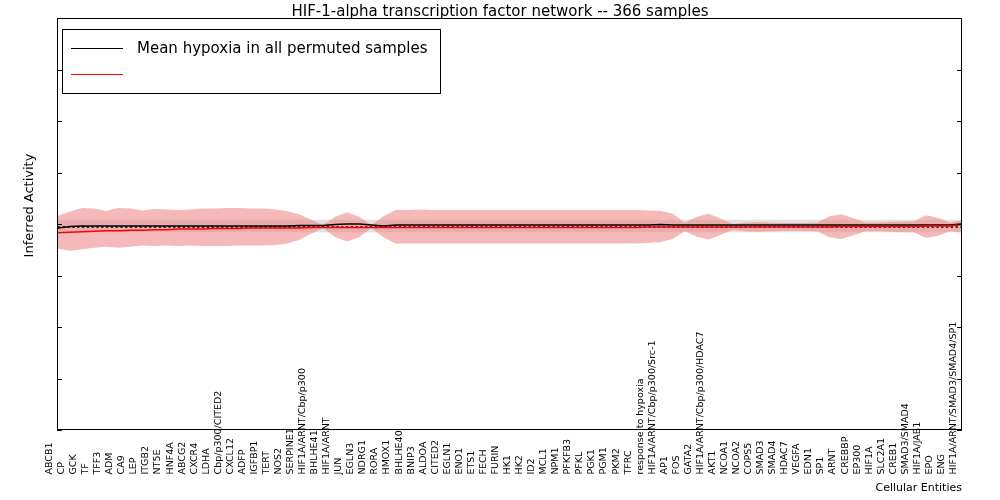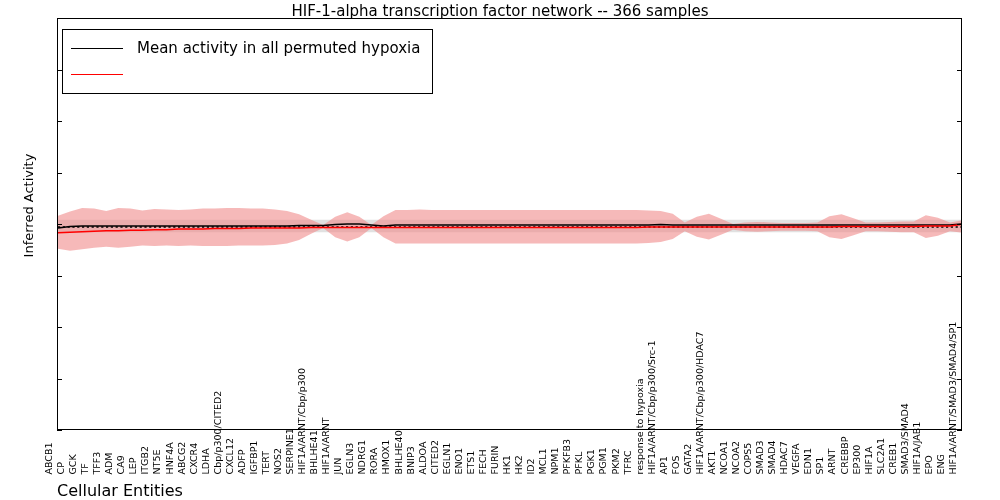--- a/index.html
+++ b/index.html
@@ -6,22 +6,22 @@
   body{width:1000px;height:500px;overflow:hidden;
        font-family:"DejaVu Sans","Liberation Sans",sans-serif;color:#000;}
   #root{position:relative;width:1000px;height:500px;text-decoration:underline;}
 
   #title{position:absolute;left:0;top:2px;width:1000px;text-align:center;
          font-size:15px;color:#000;}
 
   #ylabel{position:absolute;left:-92px;top:198px;width:240px;text-align:center;
           font-size:13px;transform:rotate(-90deg);transform-origin:center center;}
 
-  #xlabel{position:absolute;left:57px;top:481px;width:905px;text-align:left;
-          font-size:16px;}
+  #xlabel{position:absolute;left:57px;top:481px;width:905px;text-align:right;
+          font-size:11px;}
 
   #plot{position:absolute;left:57px;top:18px;width:905px;height:412px;
         border:1.4px solid #000;box-sizing:border-box;background:#fff;overflow:hidden;}
 
   #svg{position:absolute;left:0;top:0;}
   .ytickmark{position:absolute;width:5px;height:1.4px;background:#000;left:57px;}
   .ytickmarkR{position:absolute;width:5px;height:1.4px;background:#000;left:957px;}
 
   #xticks{position:absolute;left:57px;top:430px;width:905px;height:70px;}
   .xlab{position:absolute;bottom:26px;font-size:9.5px;line-height:1;
@@ -155,21 +155,21 @@
       <div class="xlab" style="left: 851.787px;">SMAD3/SMAD4</div>
       <div class="xlab" style="left: 863.84px;">HIF1A/JAB1</div>
       <div class="xlab" style="left: 875.893px;">EPO</div>
       <div class="xlab" style="left: 887.947px;">ENG</div>
       <div class="xlab" style="left: 900px;">HIF1A/ARNT/SMAD3/SMAD4/SP1</div>
     </div>
 
   <div id="legend">
     <div class="legrow">
       <span class="legline"></span>
-      <span class="legtxt">Mean activity in all permuted hypoxia</span>
+      <span class="legtxt">Mean hypoxia in all permuted samples</span>
     </div>
     <div class="legrow">
       <span class="legline red"></span>
     </div>
   </div>
 
   <div id="xlabel">Cellular Entities</div>
 </div>
 
 </body></html>

